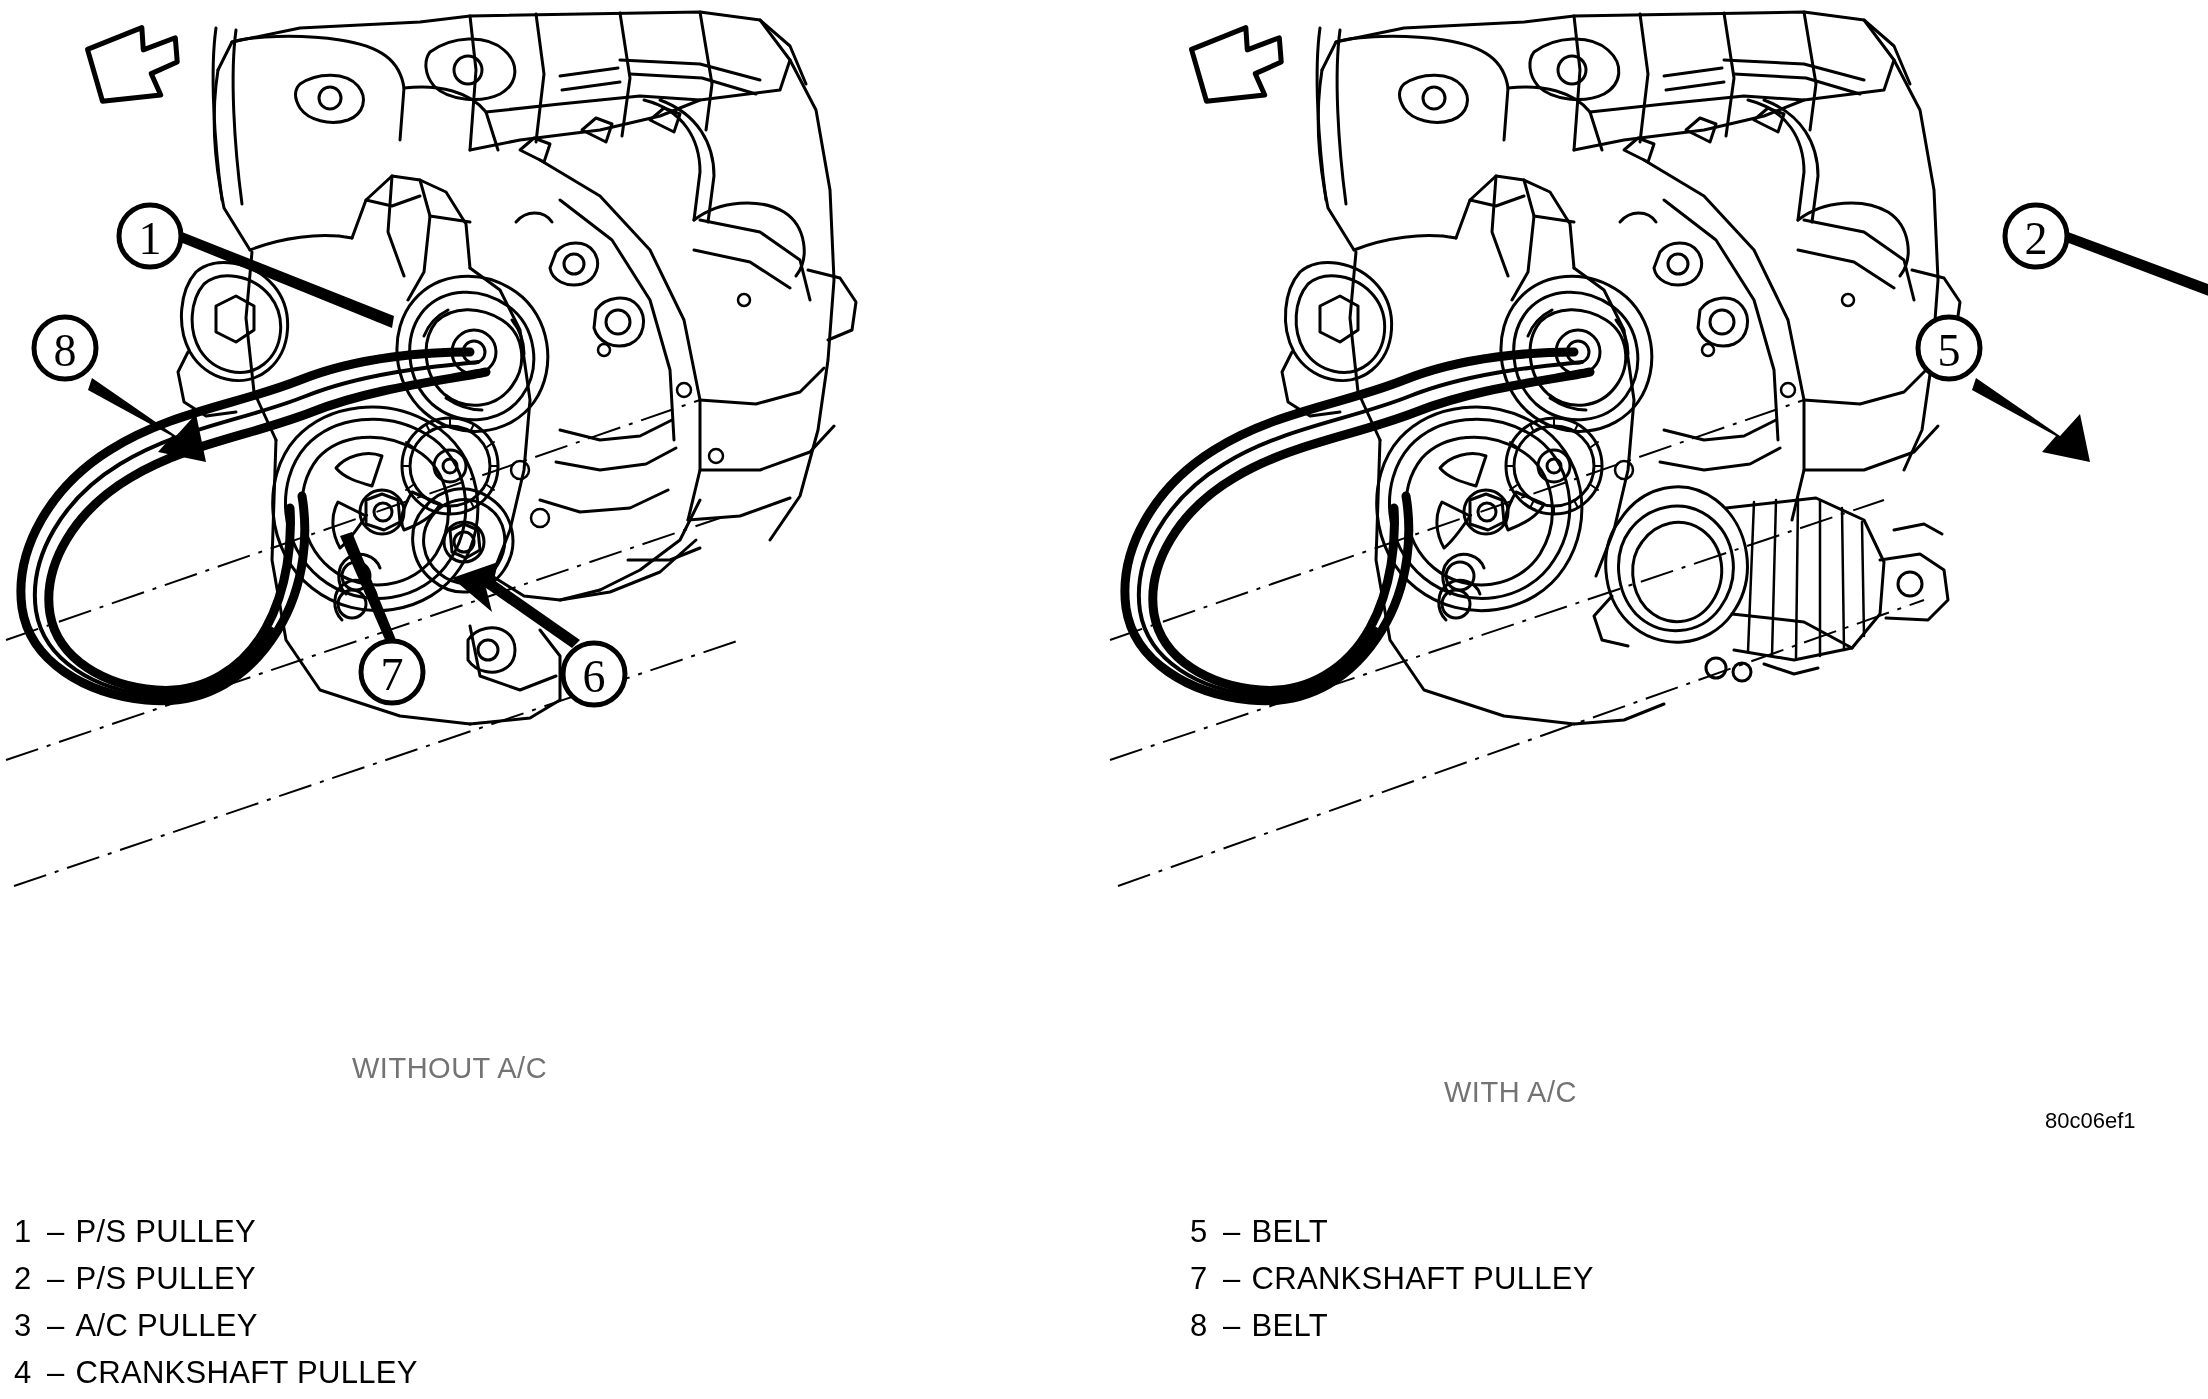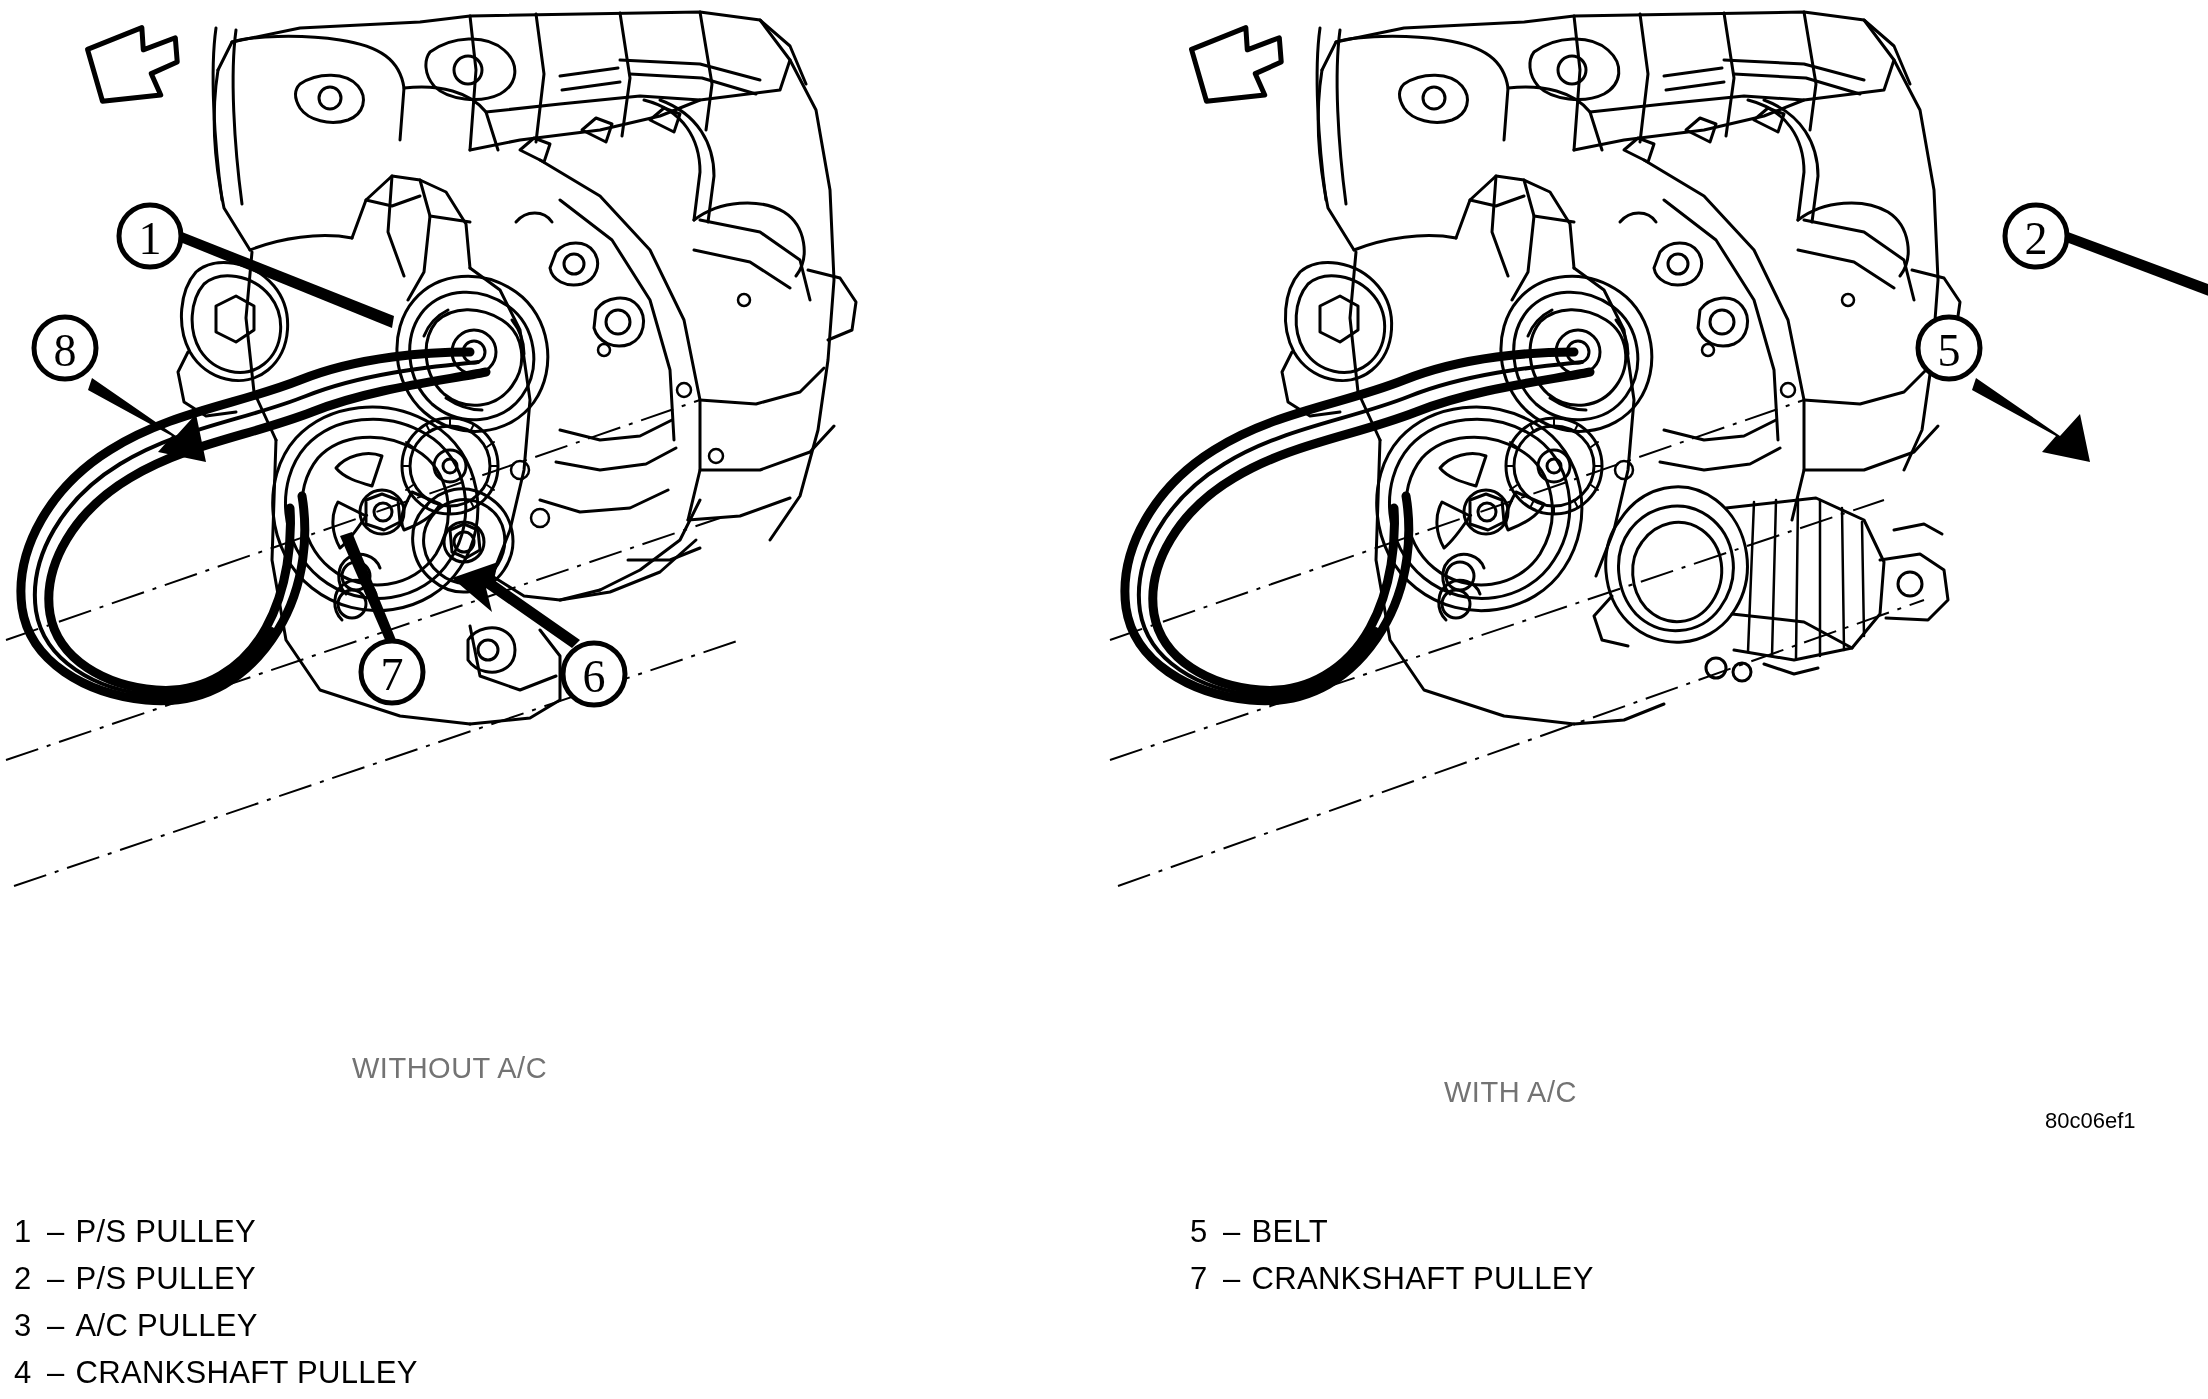--- a/index.html
+++ b/index.html
@@ -565,16 +565,19 @@
       </div>
     </div>
 
     <div class="legend-col" id="legend-col-right">
       <div class="legend-item">
         <span class="legend-num">5</span><span class="legend-dash">–</span><span>BELT</span>
       </div>
       <div class="legend-item">
         <span class="legend-num">7</span><span class="legend-dash">–</span><span>CRANKSHAFT PULLEY</span>
       </div>
+      <div class="legend-item">
+        <span class="legend-num">8</span><span class="legend-dash">–</span><span>BELT</span>
+      </div>
     </div>
   </div>
 
 </div>
 
 </body></html>

